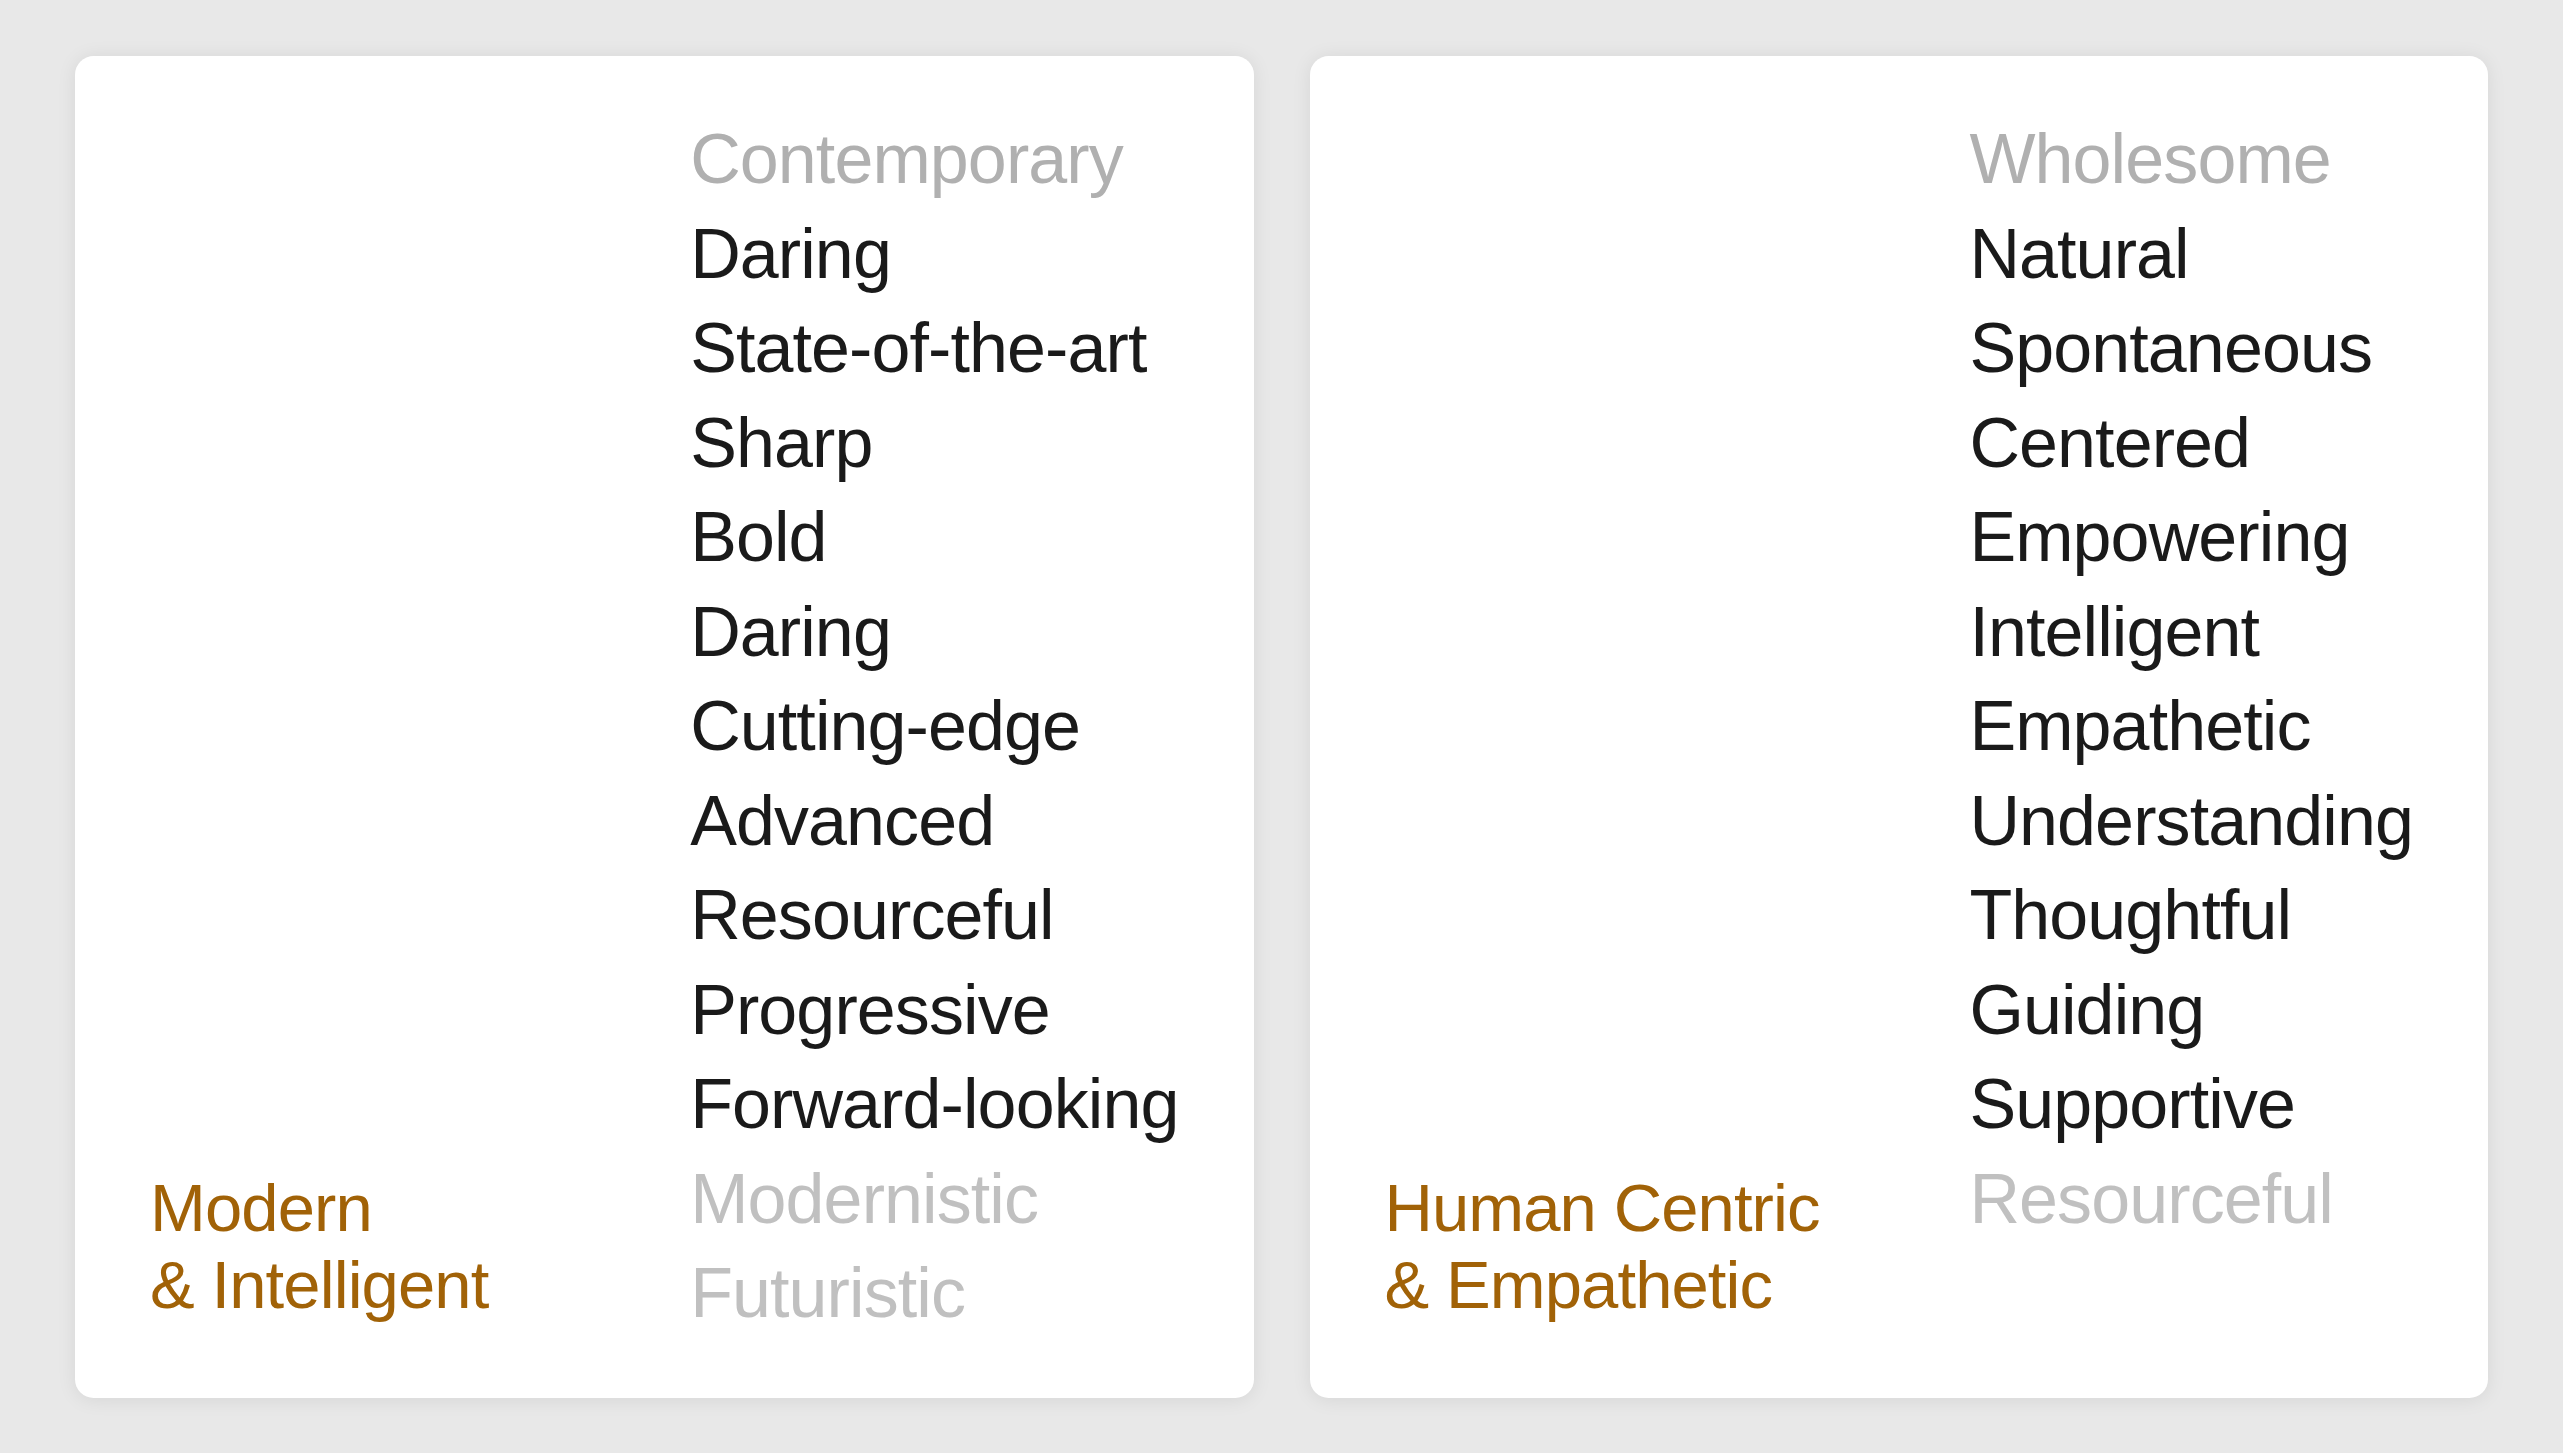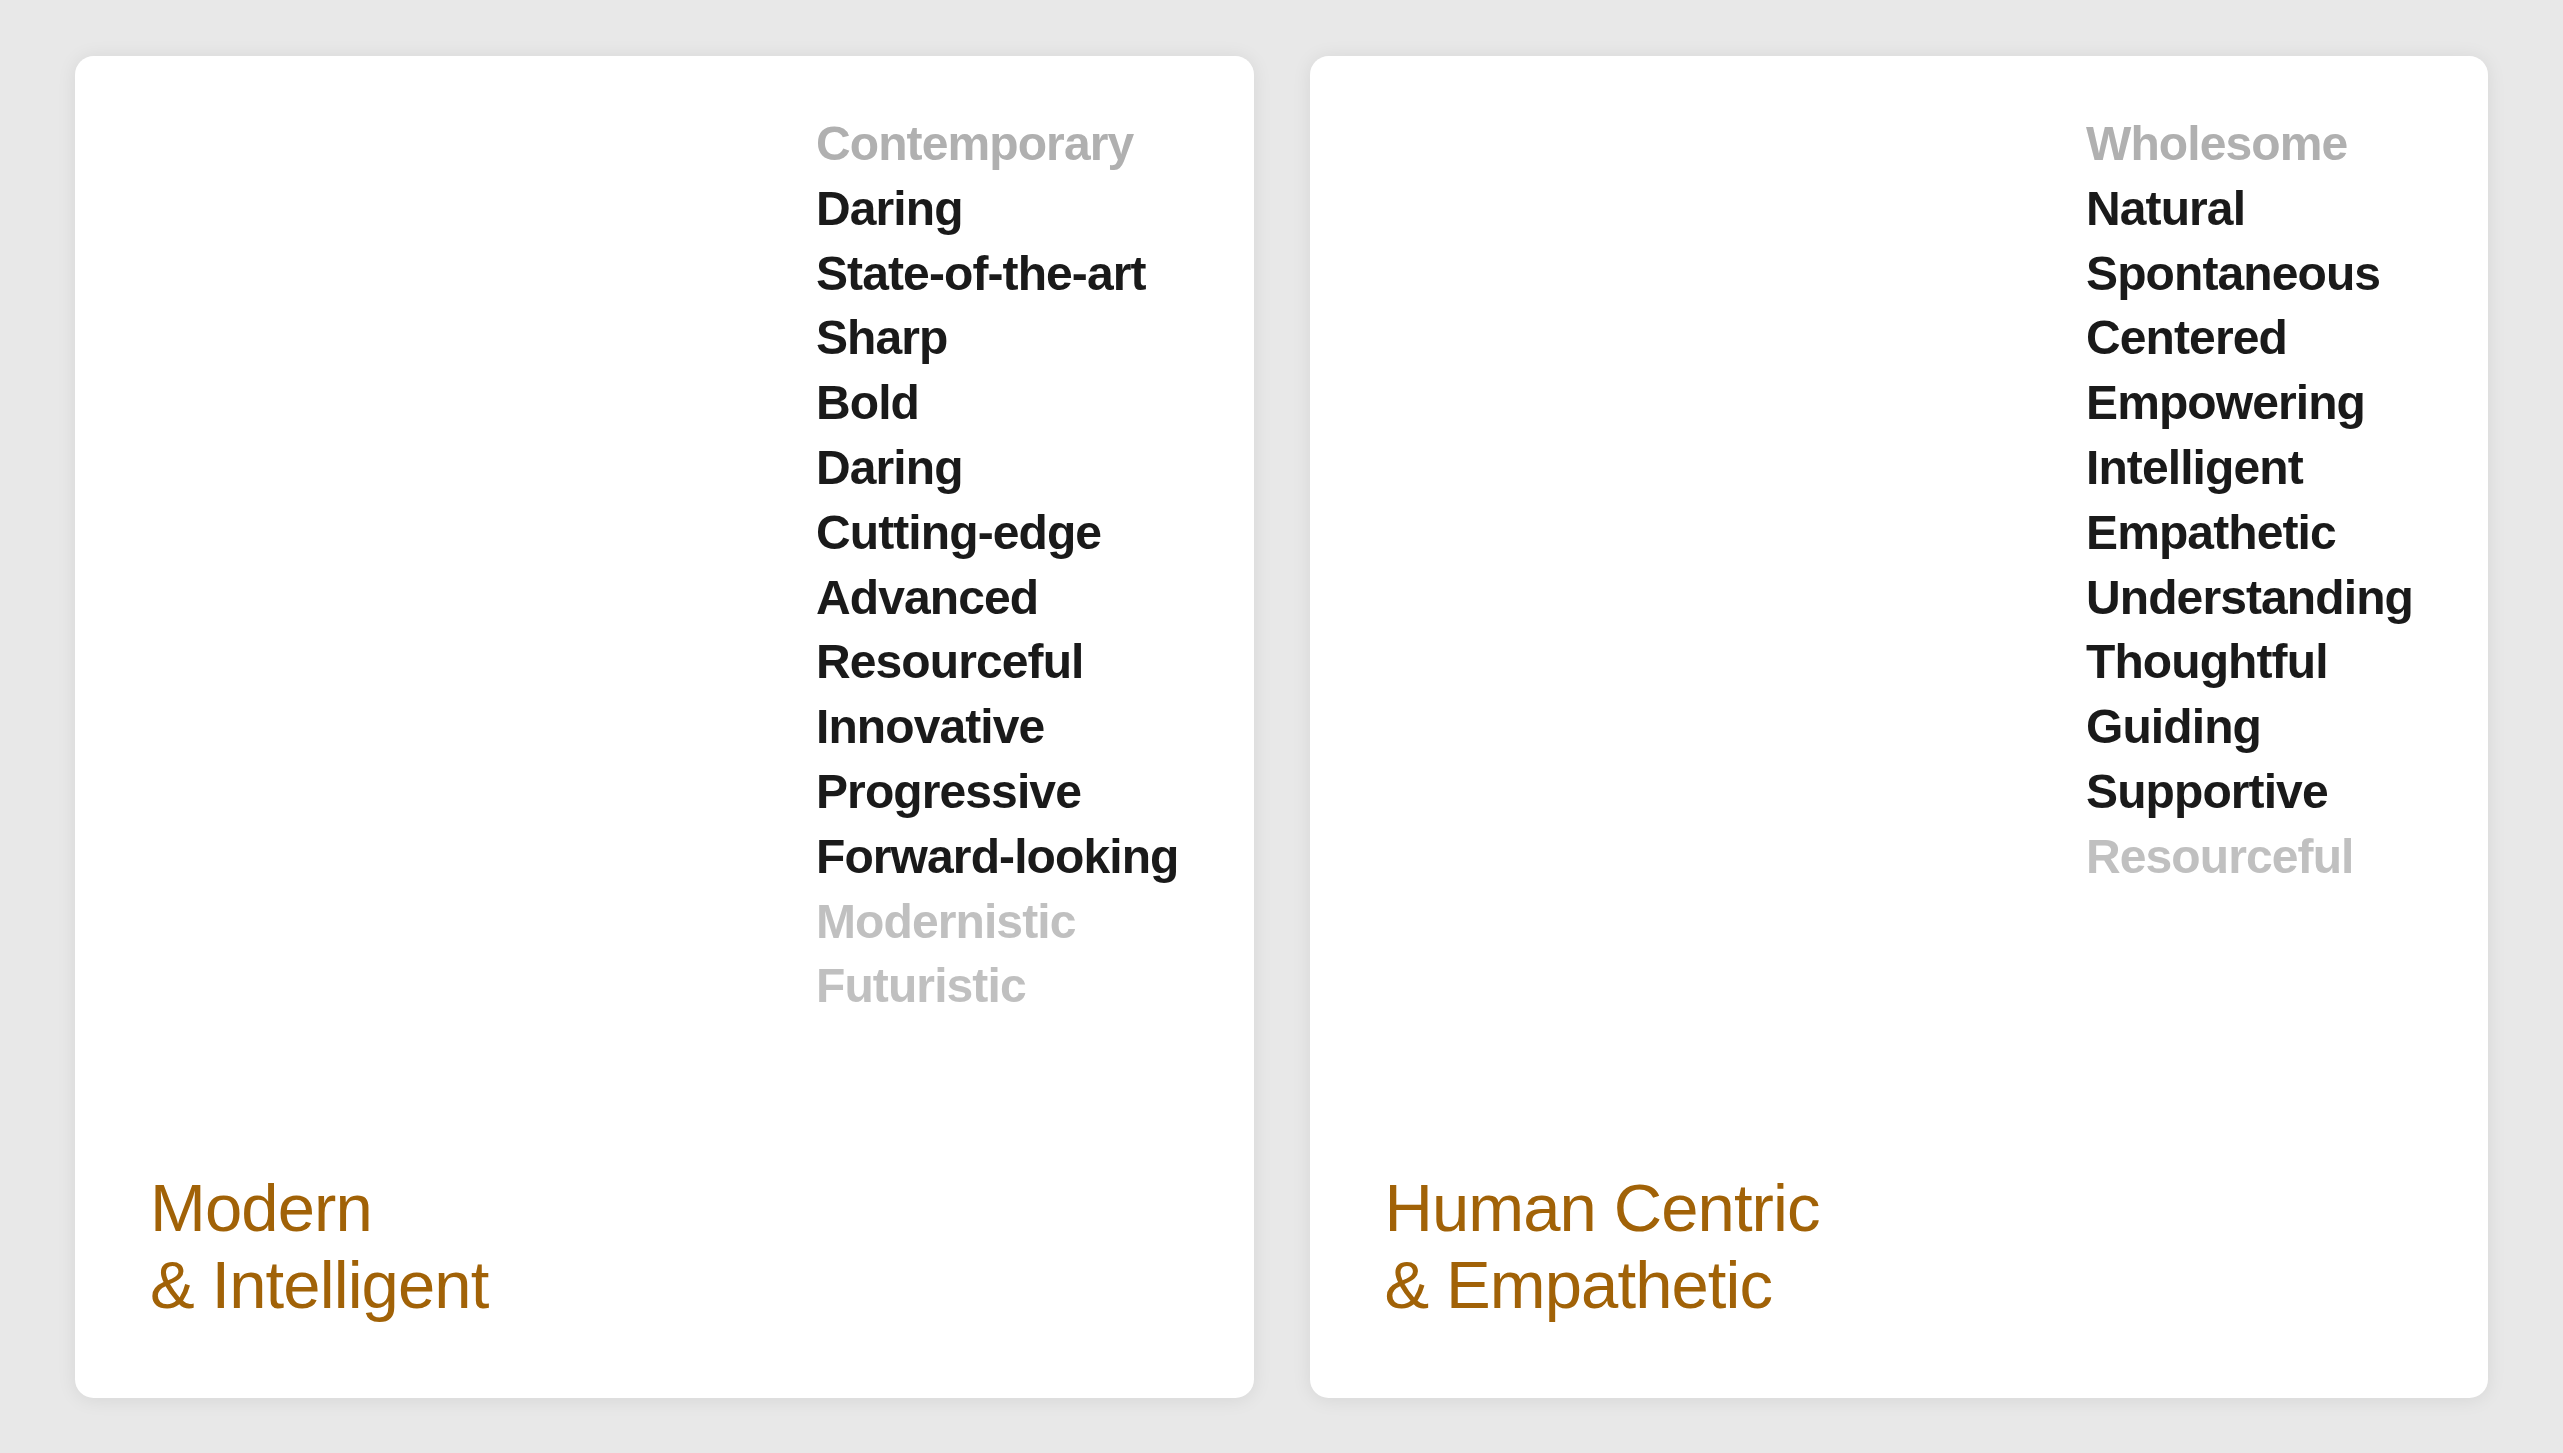--- a/index.html
+++ b/index.html
@@ -48,22 +48,22 @@
       padding: 56px 0 56px 0;
       display: flex;
       flex-direction: column;
       justify-content: flex-start;
       margin-left: auto;
       padding-right: 75px;
       padding-left: 37px;
     }
 
     .word-item {
-      font-size: 48px;
-      font-weight: 700;
+      font-size: 70px;
+      font-weight: 400;
       line-height: 1.35;
       letter-spacing: -0.9px;
       color: #1a1a1a;
     }
 
     .word-item.faded {
       color: #b0b0b0;
     }
 
     .word-item.faded-bottom {
@@ -80,21 +80,20 @@
   <div class="word-list">
   <div class="word-item faded">Contemporary</div>
       <div class="word-item">Daring</div>
       <div class="word-item">State-of-the-art</div>
       <div class="word-item">Sharp</div>
       <div class="word-item">Bold</div>
       <div class="word-item">Daring</div>
       <div class="word-item">Cutting-edge</div>
       <div class="word-item">Advanced</div>
       <div class="word-item">Resourceful</div>
-      <div class="word-item">Innovative</div>
       <div class="word-item">Progressive</div>
       <div class="word-item">Forward-looking</div>
       <div class="word-item faded-bottom">Modernistic</div>
       <div class="word-item faded-bottom">Futuristic</div>
     </div>
 </div>
 
 <div class="card" id="card-1">
   <div class="card-label">
     <span>Human Centric<br>&amp; Empathetic</span>

